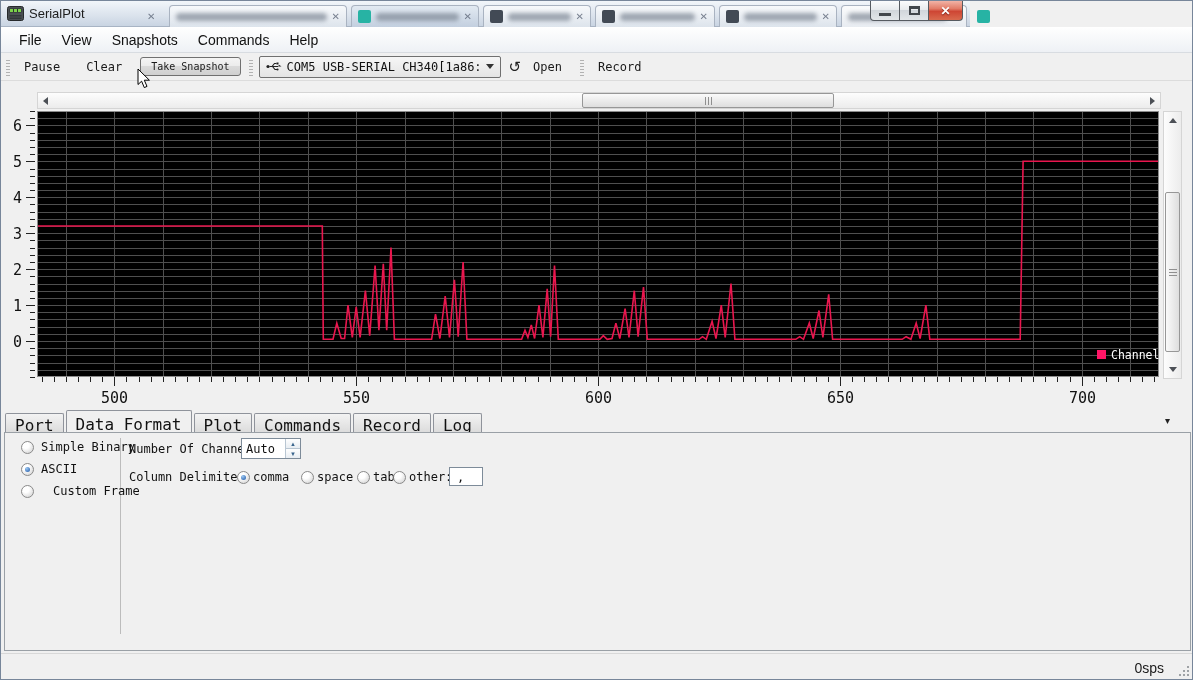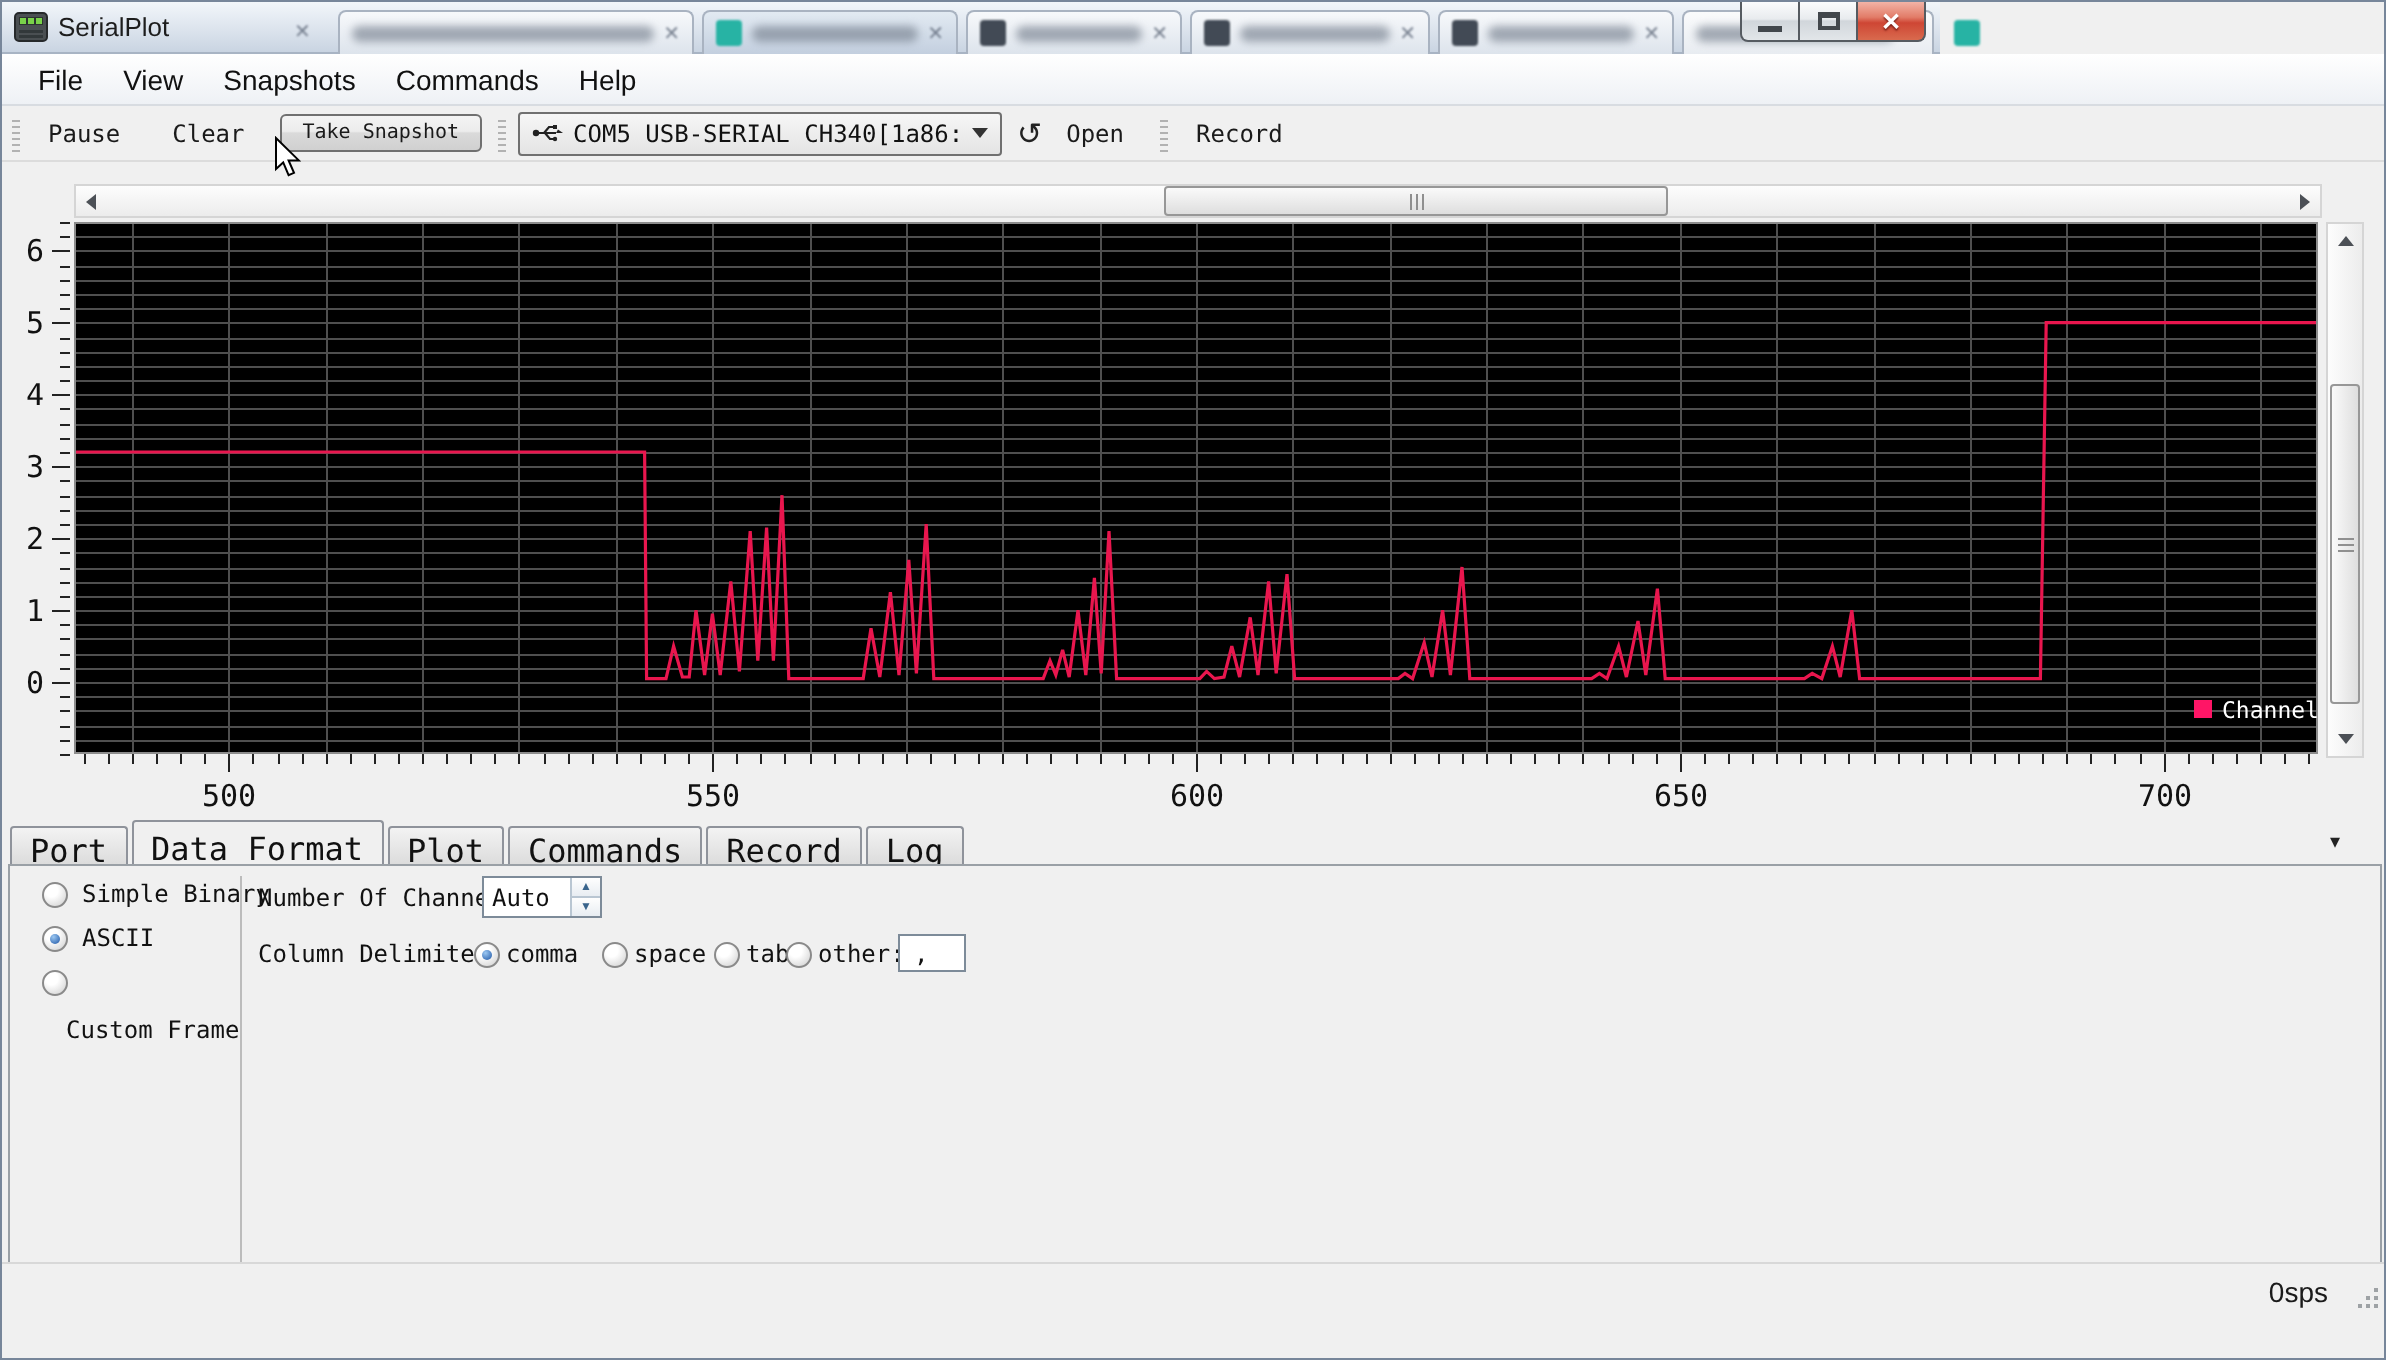--- a/index.html
+++ b/index.html
@@ -105,21 +105,21 @@
     display:flex; }
   #spin-value { flex:1; font-family:"DejaVu Sans Mono", monospace; font-size:12px; color:#111; padding:3px 0 0 4px; }
   #spin-btns { width:15px; border-left:1px solid #b9c6d2; display:flex; flex-direction:column; }
   .spin-btn { flex:1; display:flex; align-items:center; justify-content:center;
     background:linear-gradient(#fefefe,#e8edf2); font-size:6px; color:#39648c; }
   .spin-btn + .spin-btn { border-top:1px solid #b9c6d2; }
   #other-input { left:448px; top:466px; width:34px; height:19px; border:1px solid #7d8b99; background:#fff;
     font-family:"DejaVu Sans Mono", monospace; font-size:12px; color:#111; padding:2px 0 0 7px; }
 
   
-  #statusbar { left:0; top:630px; width:1193px; height:28px; background:#f0f0f0; border-top:1px solid #d8d8d8; }
+  #statusbar { left:0; top:652px; width:1193px; height:28px; background:#f0f0f0; border-top:1px solid #d8d8d8; }
   #sps { position:absolute; right:30px; top:6px; font-size:14px; color:#1a1a1a; }
   #size-grip { position:absolute; right:3px; bottom:3px; }
 
   
   #cursor { left:136px; top:67px; z-index:50; }
 </style>
 </head>
 <body>
 
 <div id="root">
@@ -277,21 +277,21 @@
   <span id="tab-overflow" class="abs">▾</span>
 
   <div id="panel" class="abs"></div>
   <div id="panel-divider" class="abs"></div>
   <div id="frame-type-group">
       <span class="radio" style="left: 20px; top: 440px;"></span>
       <span class="panel-label" style="left: 40px; top: 439px;">Simple Binary</span>
       <span class="radio checked" style="left: 20px; top: 462px;"></span>
       <span class="panel-label" style="left: 40px; top: 461px;">ASCII</span>
       <span class="radio" style="left: 20px; top: 484px;"></span>
-      <span class="panel-label" style="left: 32px; top: 483px; margin-top: 24px;">Custom Frame</span>
+      <span class="panel-label" style="left: 52px; top: 483px;">Custom Frame</span>
     </div>
   <span class="panel-label" style="left:128px;top:441px">Number Of Channels:</span>
   <div id="spinbox" class="abs">
     <span id="spin-value">Auto</span>
     <div id="spin-btns">
       <div class="spin-btn">▲</div>
       <div class="spin-btn">▼</div>
     </div>
   </div>
   <span class="panel-label" style="left:128px;top:469px">Column Delimiter:</span>

